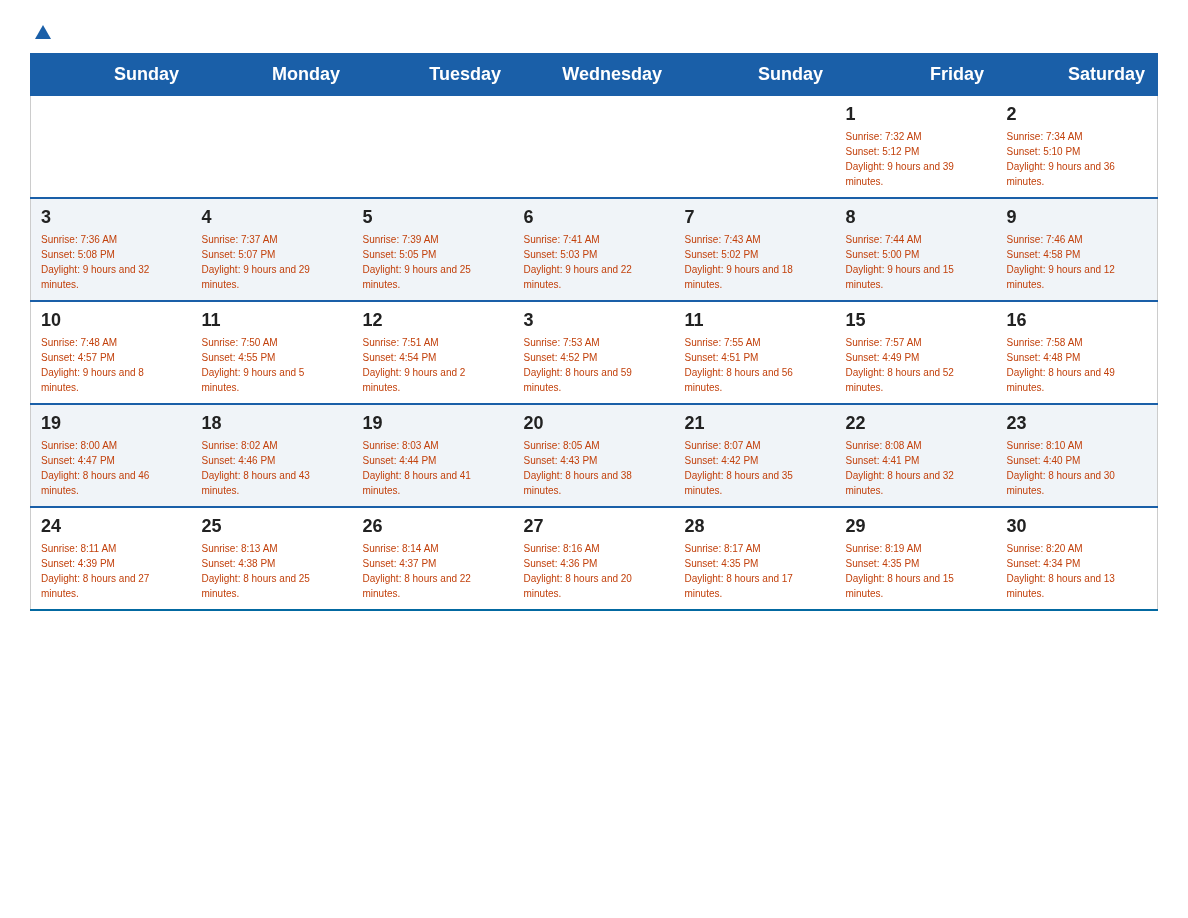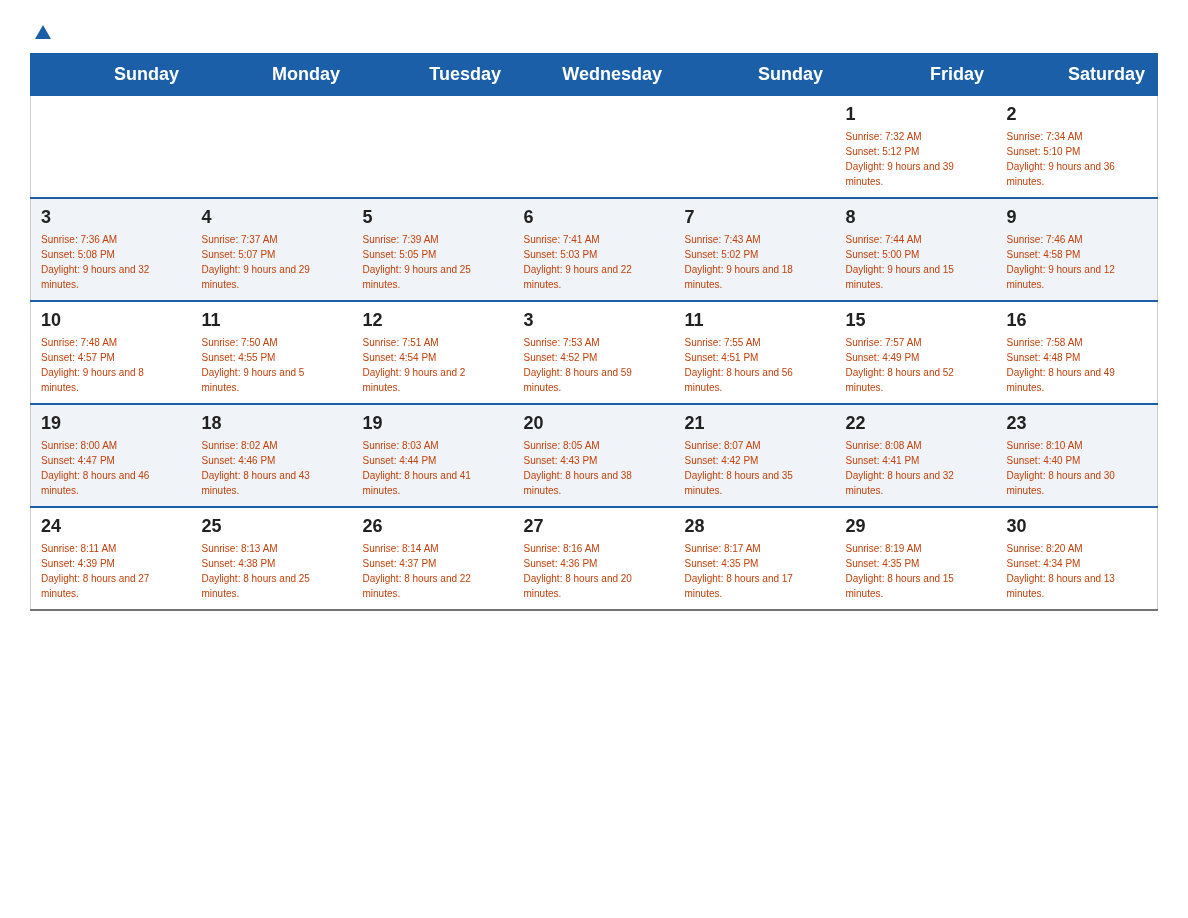--- a/index.html
+++ b/index.html
@@ -100,21 +100,21 @@
     tbody tr:nth-child(even) td {
       background-color: #f0f4f8;
     }
     tbody tr td:first-child {
       border-left: 1px solid #ccc;
     }
     tbody tr td:last-child {
       border-right: 1px solid #ccc;
     }
     tbody tr:last-child {
-      border-bottom: 2px solid #737373;
+      border-bottom: 2px solid #0369a1;
     }
     .logo-wrapper {
       display: flex;
       align-items: center;
       gap: 2px;
     }
     .logo-text-wrapper {
       display: flex;
       flex-direction: column;
     }

